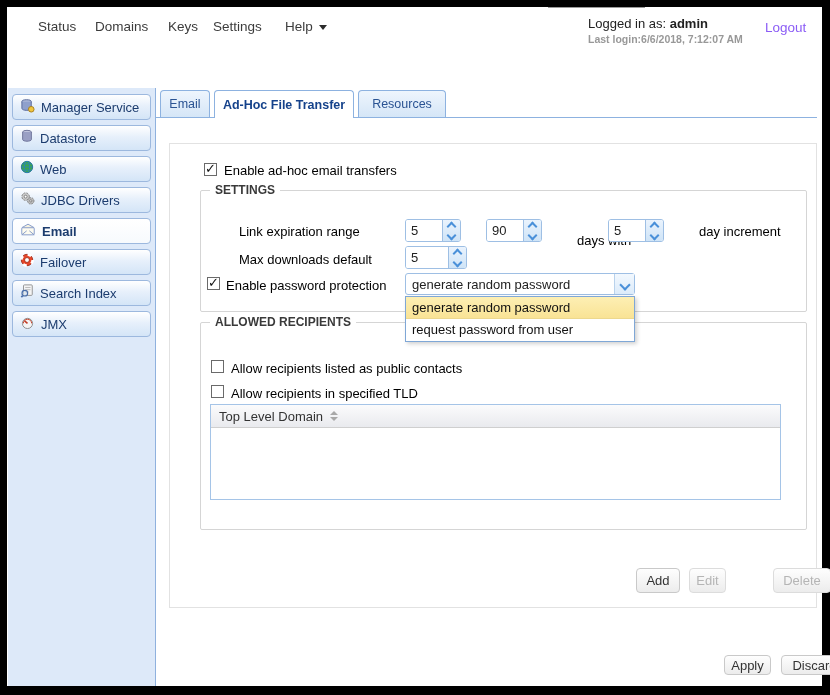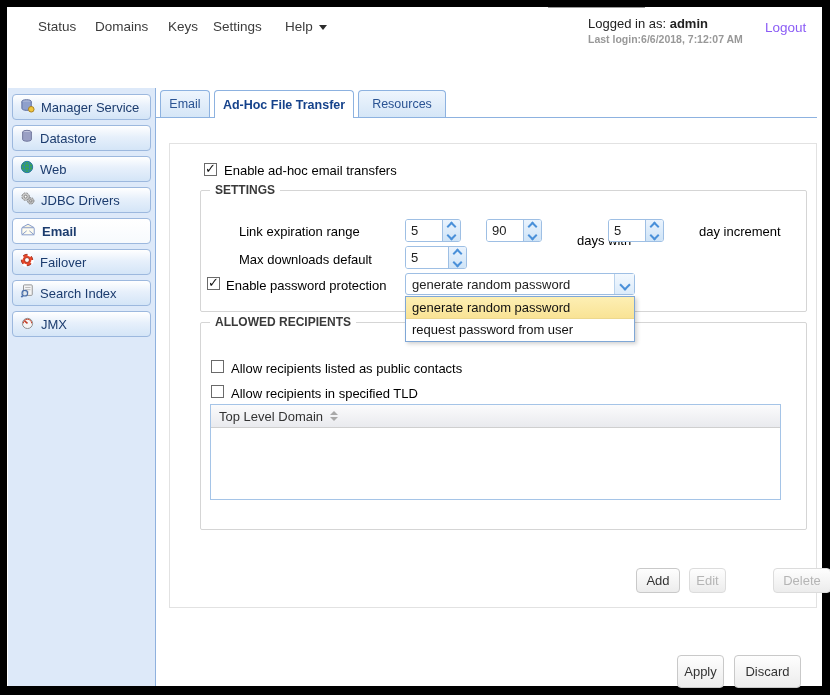--- a/index.html
+++ b/index.html
@@ -66,21 +66,21 @@
   .tld-header{height:23px;box-sizing:border-box;background:linear-gradient(#fbfbfc,#e9eaee);border-bottom:1px solid #cfcfcf;display:flex;align-items:center;padding-left:8px;gap:7px;cursor:pointer;}
   .tld-header .col-lbl{font-size:13px;color:#333;}
   .sort-icon{display:inline-flex;flex-direction:column;gap:2px;}
   .sort-icon .tri-up{width:0;height:0;border-left:4px solid transparent;border-right:4px solid transparent;border-bottom:4px solid #a8a8a8;}
   .sort-icon .tri-down{width:0;height:0;border-left:4px solid transparent;border-right:4px solid transparent;border-top:4px solid #a8a8a8;}
   .tld-body{height:71px;background:#fff;}
 
   
   .btn{position:absolute;height:25px;box-sizing:border-box;border:1px solid #c9c9c9;border-radius:4px;background:linear-gradient(#fefefe,#ececec);font-size:13px;color:#333;display:flex;align-items:center;justify-content:center;cursor:pointer;font-family:inherit;}
   .btn.disabled{color:#b5b5b5;border-color:#dcdcdc;cursor:default;}
-  .btn.footer{height:33px;}
+  .btn.footer{height:20px;margin-left:47px;}
 </style>
 </head>
 <body>
 
 <div class="app">
 
   <div>
     <div class="top-dash"></div>
     <span class="nav-item" style="left:31px">Status</span>
     <span class="nav-item" style="left:88px">Domains</span>

